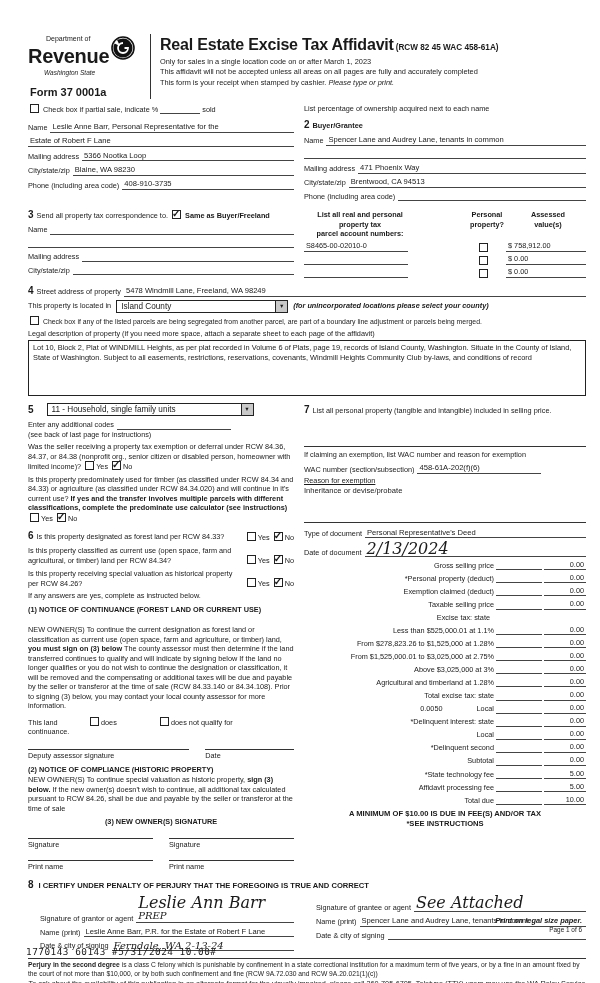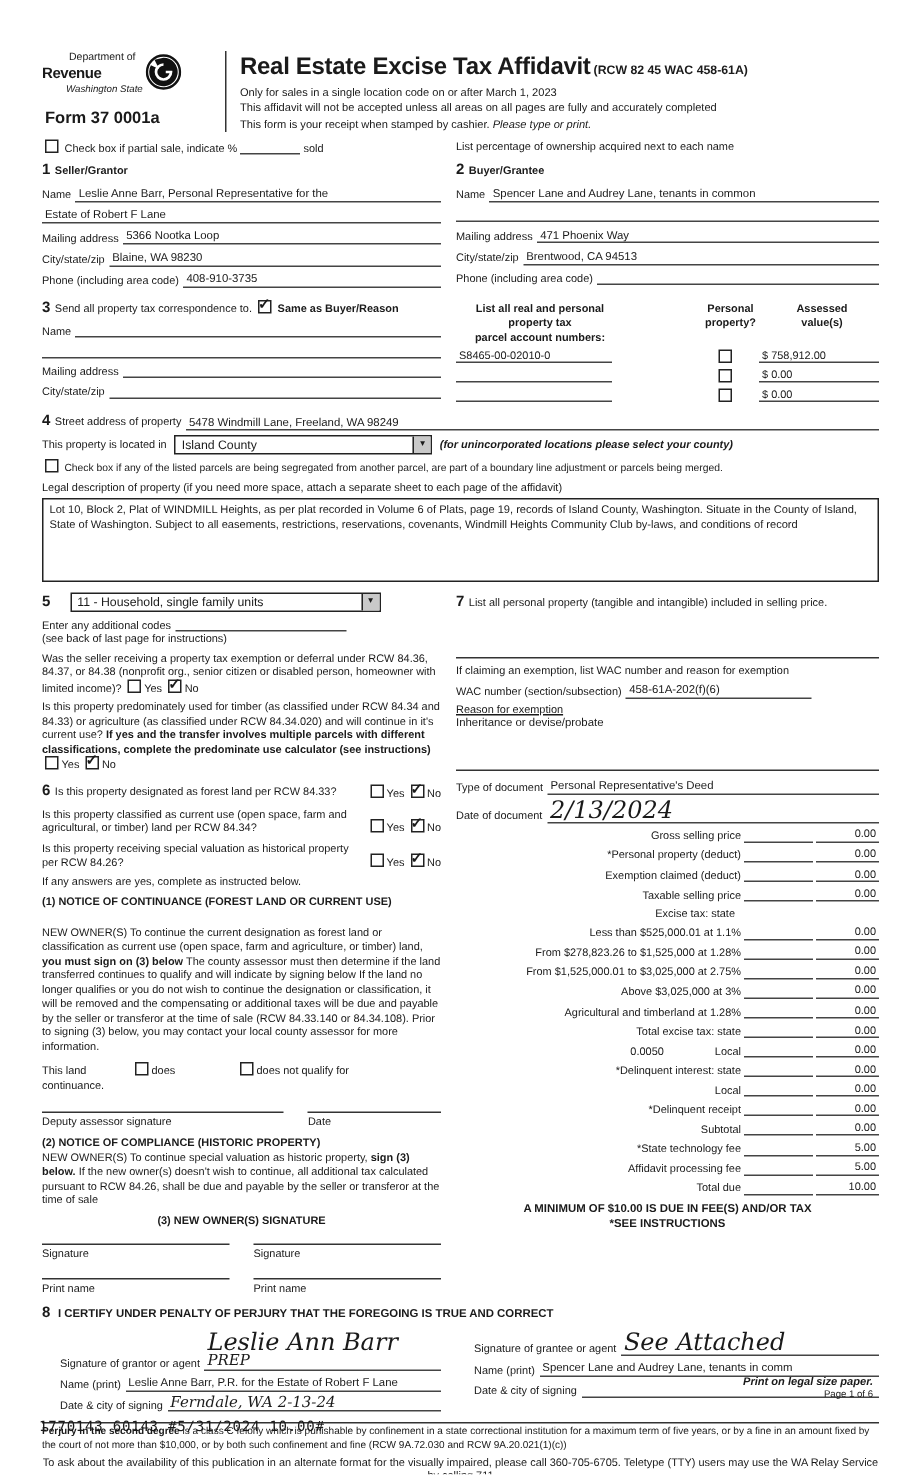--- a/index.html
+++ b/index.html
@@ -7,21 +7,21 @@
     background:#fff;color:#1a1a1a;font-family:"Liberation Sans",sans-serif;
     font-size:7.3px;line-height:1.3;padding:34px 14px 0 28px;}
   .cols{display:flex;gap:10px;}
   .colL{width:266px;flex:none;}
   .colR{flex:1;min-width:0;}
   
   .header{display:flex;margin-bottom:5px;}
   .hleft{width:122px;flex:none;}
   .brandrow{display:flex;align-items:flex-start;}
   .dept{font-size:7px;margin-left:18px;}
-  .brand{font-weight:bold;font-size:10px;letter-spacing:-.3px;}
+  .brand{font-weight:bold;font-size:20px;letter-spacing:-.3px;}
   .state{font-style:italic;font-size:6.5px;margin-left:16px;}
   .logo{width:24px;height:24px;margin-left:2px;margin-top:2px;flex:none;}
   .formno{font-weight:bold;font-size:11px;margin-top:7px;margin-left:2px;}
   .hdiv{border-left:1.5px solid #333;margin-right:9px;}
   .hright{flex:1;padding-top:1px;}
   .title{font-weight:bold;font-size:16px;letter-spacing:-.2px;}
   .titleref{font-weight:bold;font-size:8.2px;}
   .note{font-size:7.4px;margin-top:1px;}
   
   .snum{font-weight:bold;font-size:10px;margin-right:3px;}
@@ -126,21 +126,20 @@
       <span class="cb"></span>
       <span>Check box if partial sale, indicate %</span>
       <span class="blank w40"></span>
       <span>sold</span>
     </div>
     <div class="colR">List percentage of ownership acquired next to each name</div>
   </div>
 
   <div class="cols" style="margin-top:4px;">
     <div class="colL">
-      <div><span class="snum">1</span><span class="shead">Seller/Grantor</span></div>
       <div class="fl">
           <span class="lab">Name</span>
           <span class="val">Leslie Anne Barr, Personal Representative for the</span>
         </div>
       <div class="fl">
           <span class="val">Estate of Robert F  Lane</span>
         </div>
       <div class="fl">
           <span class="lab">Mailing address</span>
           <span class="val">5366 Nootka Loop</span>
@@ -175,21 +174,21 @@
           <span class="lab">Phone (including area code)</span>
           <span class="val"></span>
         </div>
     </div>
   </div>
 
   <div class="cols" style="margin-top:7px;">
     <div class="colL">
       <div><span class="snum">3</span><span>Send all property tax correspondence to.</span>
         <span class="cb ck"></span>
-        <span class="b">Same as Buyer/Reason</span></div>
+        <span class="b">Same as Buyer/Freeland</span></div>
       <div class="fl">
           <span class="lab">Name</span>
           <span class="val"></span>
         </div>
       <div class="fl">
           <span class="val"></span>
         </div>
       <div class="fl">
           <span class="lab">Mailing address</span>
           <span class="val"></span>
@@ -440,21 +439,21 @@
             <span class="tlab">*Delinquent interest: state</span>
             <span class="tline"></span>
             <span class="tval">0.00</span>
           </div>
         <div class="taxrow">
             <span class="tlab">Local</span>
             <span class="tline"></span>
             <span class="tval">0.00</span>
           </div>
         <div class="taxrow">
-            <span class="tlab">*Delinquent receipt</span>
+            <span class="tlab">*Delinquent second</span>
             <span class="tline"></span>
             <span class="tval">0.00</span>
           </div>
         <div class="taxrow">
             <span class="tlab">Subtotal</span>
             <span class="tline"></span>
             <span class="tval">0.00</span>
           </div>
         <div class="taxrow">
             <span class="tlab">*State technology fee</span>

